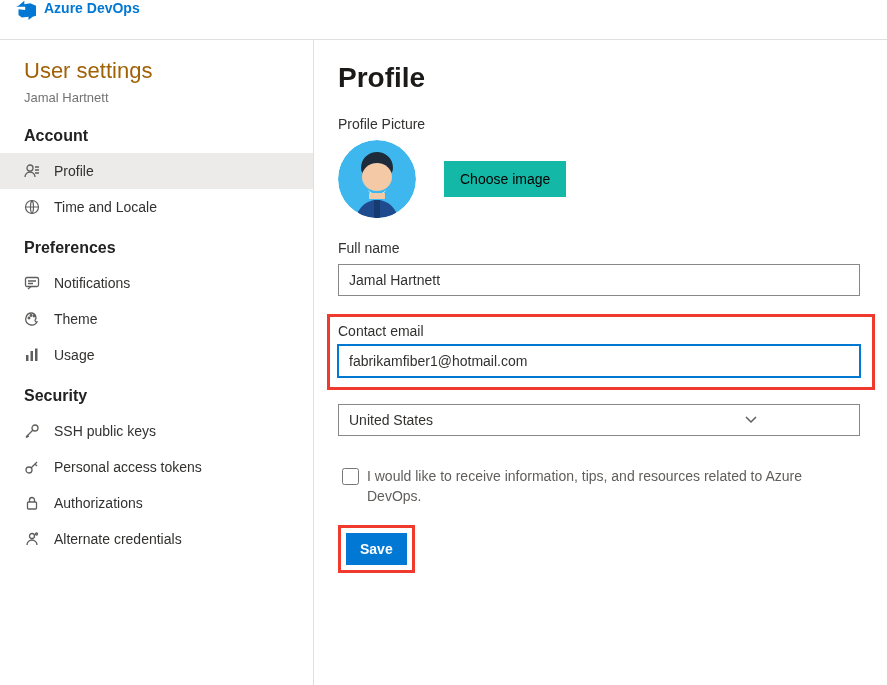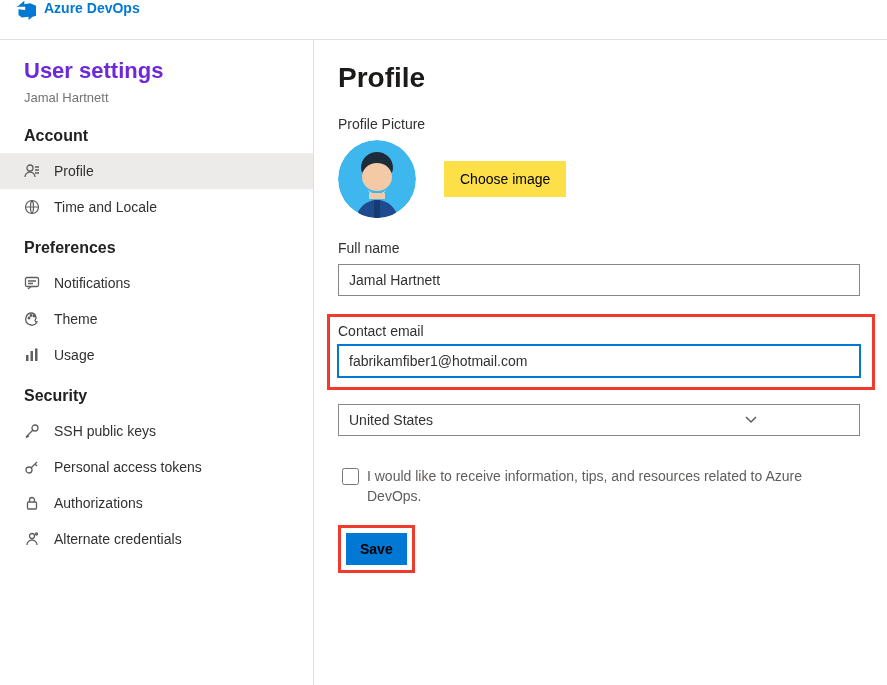--- a/index.html
+++ b/index.html
@@ -25,23 +25,23 @@
   .body { display: flex; height: calc(100% - 40px); }
 
   .sidebar {
     width: 314px;
     border-right: 1px solid #e1dfdd;
     padding: 18px 0 0 0;
     overflow: auto;
   }
   .sidebar h1 {
     font-size: 22px;
-    font-weight: 700;
+    font-weight: 400;
     padding: 0 24px 6px 24px;
-    color: #6d28d9;
+    color: #a16207;
   }
   .sidebar .user {
     color: #737373;
     font-size: 13px;
     padding: 0 24px 14px 24px;
   }
   .section-header {
     font-weight: 600;
     font-size: 16px;
     padding: 8px 24px;
@@ -84,21 +84,21 @@
     display: flex;
     align-items: center;
     gap: 28px;
     margin-bottom: 22px;
   }
   .avatar {
     width: 78px; height: 78px; border-radius: 50%;
     overflow: hidden;
   }
   .choose-btn {
-    background: #fde047;
+    background: #14b8a6;
     border: 0;
     padding: 10px 16px;
     font-size: 14px;
     font-family: inherit;
     cursor: pointer;
   }
   .form-field { margin-bottom: 18px; }
   .text-input, .select {
     width: 522px;
     height: 32px;
@@ -140,21 +140,21 @@
     width: 17px; height: 17px; margin-top: 2px;
     border-radius: 3px;
   }
   .save-wrap {
     border: 3px solid #ef3a2d;
     padding: 5px;
     display: inline-block;
   }
   .save-btn {
     background: #0078d4;
-    color: #000000;
+    color: #ffffff;
     border: 0;
     font-weight: 600;
     font-size: 14px;
     padding: 8px 14px;
     font-family: inherit;
     cursor: pointer;
   }
 </style>
 </head>
 <body>

